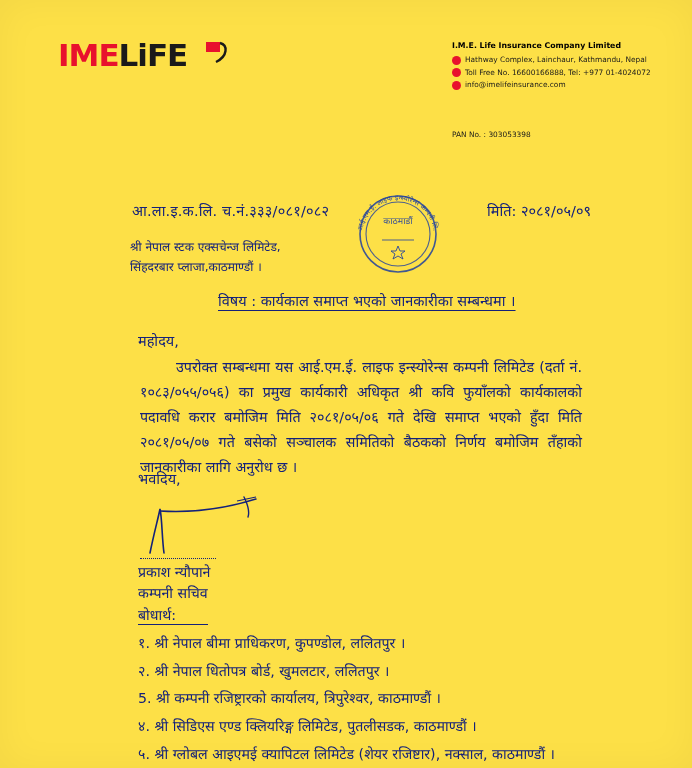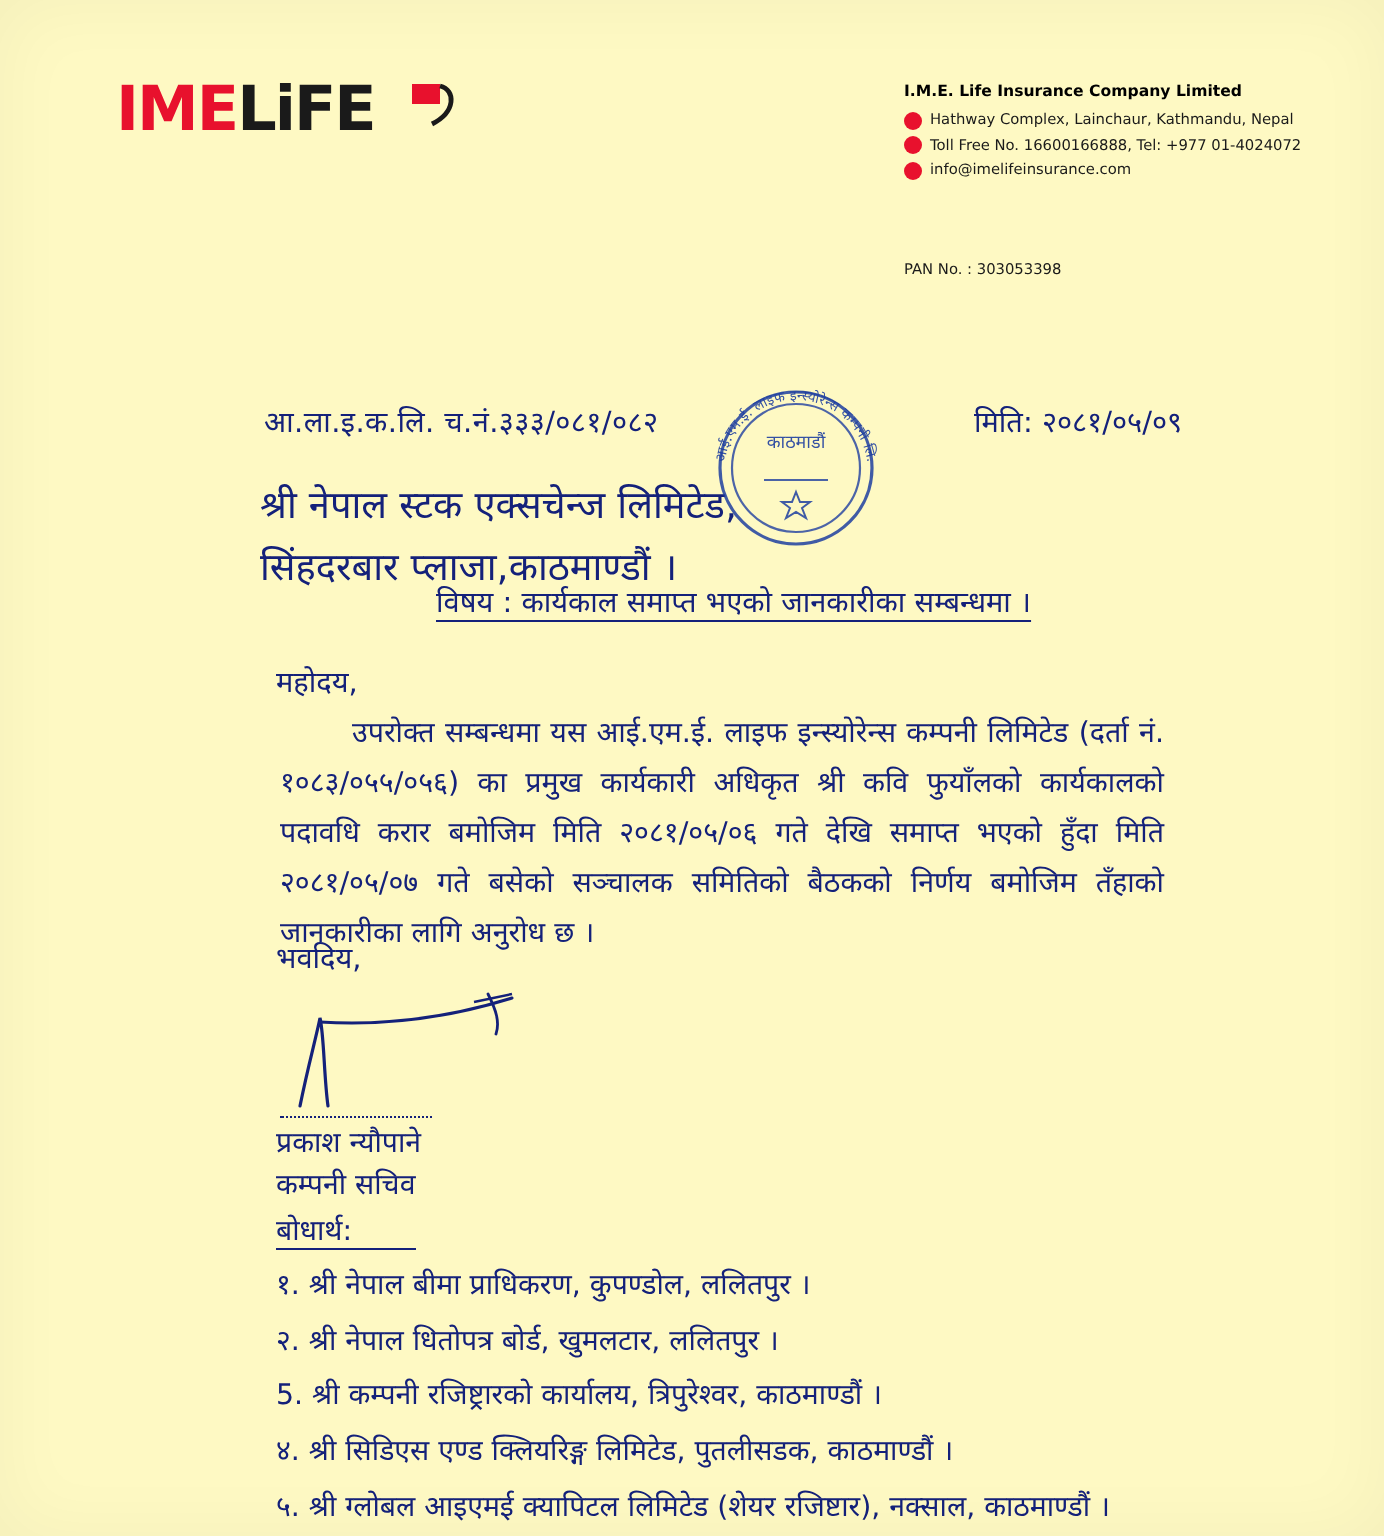--- a/index.html
+++ b/index.html
@@ -12,21 +12,21 @@
     height: 768px;
     font-family: "DejaVu Sans", sans-serif;
     color: #111;
     position: relative;
     overflow: hidden;
   }
   .page {
     position: relative;
     width: 692px;
     height: 768px;
-    background: #fef9c3;
+    background: #fde047;
   }
 
   
   .letterhead {
     position: absolute;
     top: 34px;
     left: 0;
     width: 692px;
     height: 110px;
   }
@@ -126,21 +126,21 @@
     position: absolute;
     left: 487px;
     top: 50px;
     font-size: 14.5px;
     color: #14217a;
   }
   .addressee {
     position: absolute;
     left: 130px;
     top: 88px;
-    font-size: 19px;
+    font-size: 12px;
     line-height: 1.65;
     color: #14217a;
   }
   .subject {
     position: absolute;
     left: 218px;
     top: 140px;
     font-size: 14.5px;
     color: #14217a;
     text-decoration: underline;

